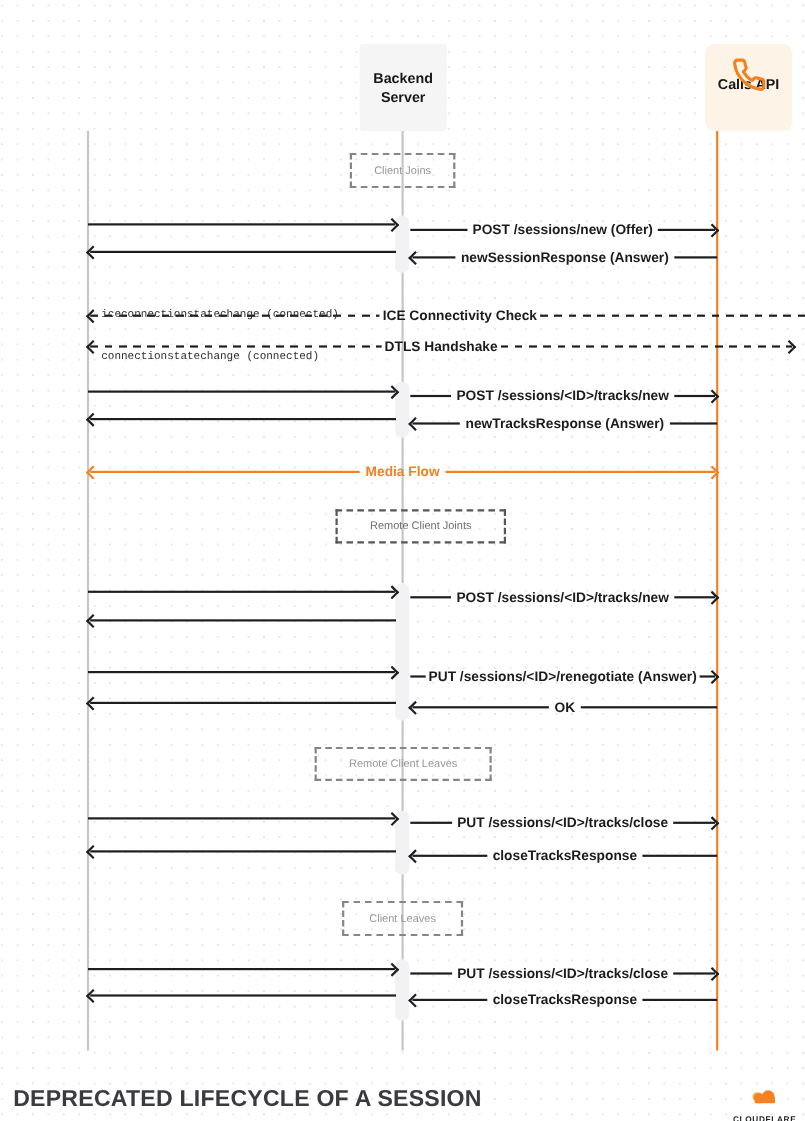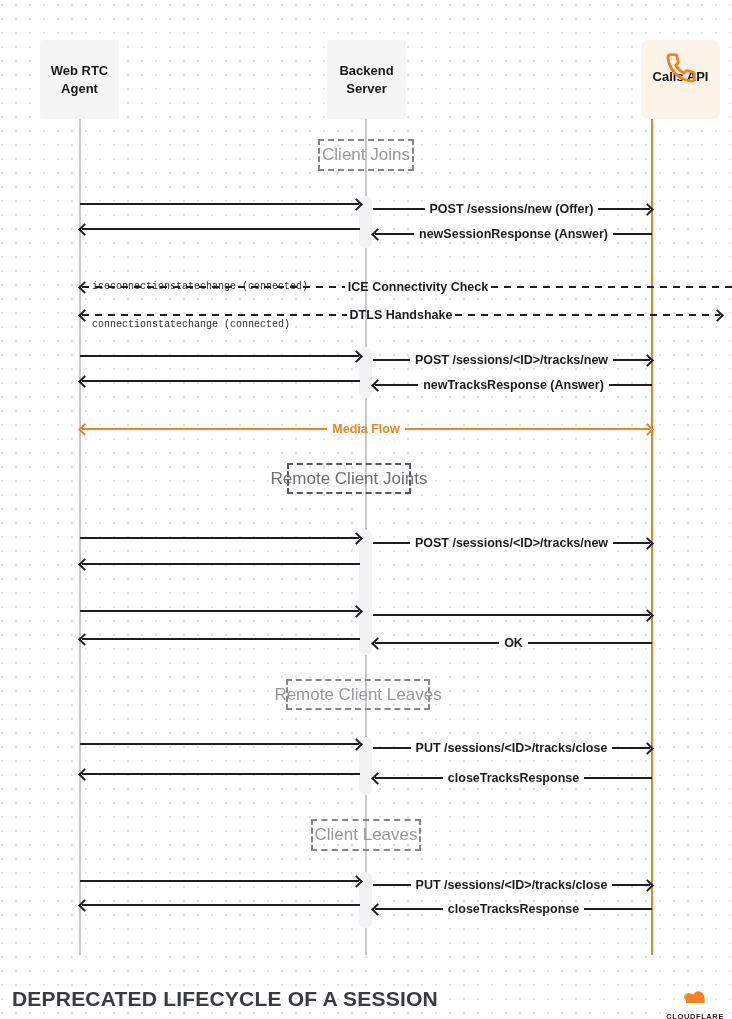--- a/index.html
+++ b/index.html
@@ -45,21 +45,21 @@
   .chv.r { transform:rotate(45deg); margin-left:-7px; }
   .chv.l { transform:rotate(225deg); margin-right:-7px; }
   .chv.orange { border-color:#f48120; }
   .mlabel { flex:none; padding:0 5px; font-weight:700; font-size:12.5px; color:#1a1b1d; white-space:nowrap; line-height:1; }
   .mlabel.orange { color:#ef8221; }
   .sub { position:absolute; left:92px; font-size:10px; color:#2c2d2f; z-index:3; white-space:nowrap;font-family:Liberation Mono, monospace; }
   
   .group {
     position:absolute; border:2px dashed #85858a; color:#97979c;
     display:flex; align-items:center; justify-content:center;
-    font-size:17px; font-weight:500; z-index:4; white-space:nowrap;
+    font-size:10px; font-weight:500; z-index:4; white-space:nowrap;
   }
   .group.dark { border-color:#55555a; color:#6e6e73; }
   
   .title {
     position:absolute; left:12px; top:987px; font-size:21px; font-weight:700;
     color:#3a3b3f; letter-spacing:0.2px; z-index:5;
   }
   .brand { position:absolute; right:8px; top:989px; display:flex; align-items:center; gap:3px; z-index:5;flex-direction:column; }
   .brand-text { font-size:7.5px; font-weight:800; color:#1f2023; letter-spacing:0.6px; }
 </style>
@@ -71,23 +71,20 @@
   <div class="lifeline" style="left:78.5px"></div>
   <div class="lifeline" style="left:365px"></div>
   <div class="lifeline orange" style="left:650.5px"></div>
 
   <div class="bar" style="top:196px;height:52px"></div>
   <div class="bar" style="top:347px;height:51px"></div>
   <div class="bar" style="top:530px;height:125px"></div>
   <div class="bar" style="top:737px;height:58px"></div>
   <div class="bar" style="top:872px;height:56px"></div>
 
-  <div class="actor" style="left:40px">
-    <span>Web RTC Agent</span>
-  </div>
   <div class="actor" style="left:327px">
     <span>Backend Server</span>
   </div>
   <div class="actor calls" style="left:613px">
     <span class="phone">
       <svg width="32" height="32" viewBox="0 0 24 24" fill="none" stroke="#f0821f" stroke-width="2.1" stroke-linecap="round" stroke-linejoin="round">
         <path d="M22 16.92v3a2 2 0 0 1-2.18 2 19.79 19.79 0 0 1-8.63-3.07 19.5 19.5 0 0 1-6-6 19.79 19.79 0 0 1-3.07-8.67A2 2 0 0 1 4.11 2h3a2 2 0 0 1 2 1.72 12.84 12.84 0 0 0 .7 2.81 2 2 0 0 1-.45 2.11L8.09 9.91a16 16 0 0 0 6 6l1.27-1.27a2 2 0 0 1 2.11-.45 12.84 12.84 0 0 0 2.81.7A2 2 0 0 1 22 16.92z"></path>
       </svg>
     </span>
     <span>Calls API</span>
@@ -160,21 +157,21 @@
   </div>
 
   <div class="seg" style="left:80px;top:421px;width:572px">
     <span class="chv l orange"></span>
       <span class="line orange"></span>
     <span class="mlabel orange">Media Flow</span>
     <span class="line orange"></span>
       <span class="chv r orange"></span>
   </div>
 
-  <div class="group dark" style="left:287px;top:463px;width:124px;height:31px">
+  <div class="group dark" style="left:305px;top:463px;width:155px;height:31px">
     <span>Remote Client Joints</span>
   </div>
 
   <div class="seg" style="left:80px;top:530px;width:281px">
     <span class="line"></span>
       <span class="chv r"></span>
   </div>
   <div class="seg" style="left:373px;top:535px;width:279px">
     <span class="line"></span>
     <span class="mlabel">POST /sessions/&lt;ID&gt;/tracks/new</span>
@@ -186,36 +183,37 @@
     <span class="chv l"></span>
       <span class="line"></span>
   </div>
 
   <div class="seg" style="left:80px;top:603px;width:281px">
     <span class="line"></span>
       <span class="chv r"></span>
   </div>
   <div class="seg" style="left:373px;top:607px;width:279px">
     <span class="line"></span>
+    <span class="mlabel" style="padding:0 3px">PUT /sessions/&lt;ID&gt;/renegotiate (Answer)</span>
     <span class="line"></span>
       <span class="chv r"></span>
   </div>
 
   <div class="seg" style="left:80px;top:631px;width:280px">
     <span class="chv l"></span>
       <span class="line"></span>
   </div>
   <div class="seg" style="left:373px;top:635px;width:279px">
     <span class="chv l"></span>
       <span class="line"></span>
     <span class="mlabel">OK</span>
     <span class="line"></span>
   </div>
 
-  <div class="group" style="left:286px;top:679px;width:144px;height:31px">
+  <div class="group" style="left:286px;top:679px;width:161px;height:31px">
     <span>Remote Client Leaves</span>
   </div>
 
   <div class="seg" style="left:80px;top:736px;width:281px">
     <span class="line"></span>
       <span class="chv r"></span>
   </div>
   <div class="seg" style="left:373px;top:740px;width:279px">
     <span class="line"></span>
     <span class="mlabel">PUT /sessions/&lt;ID&gt;/tracks/close</span>

